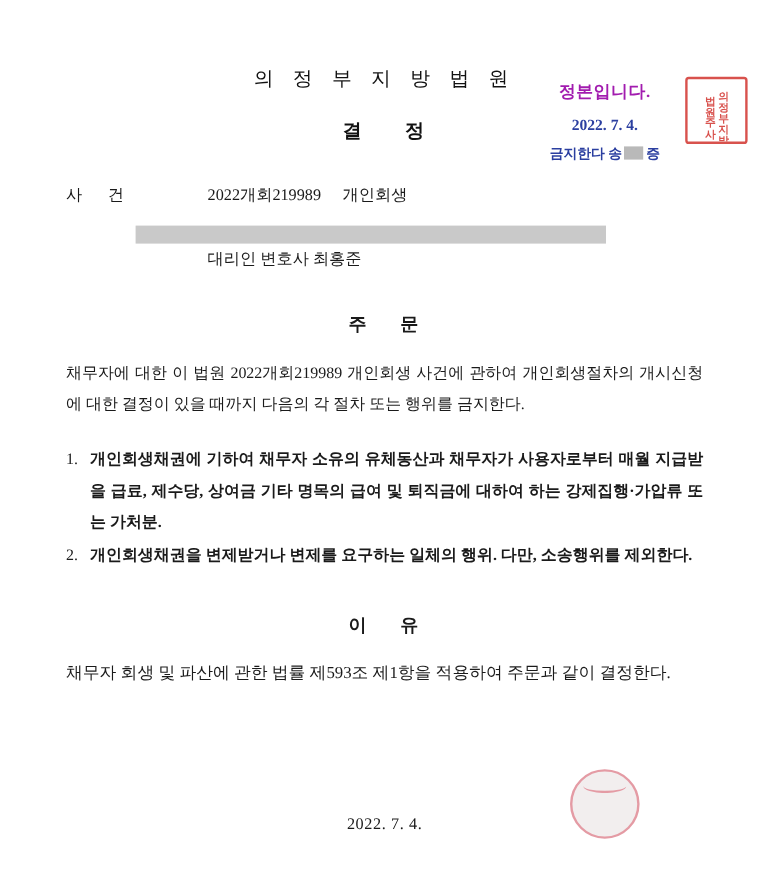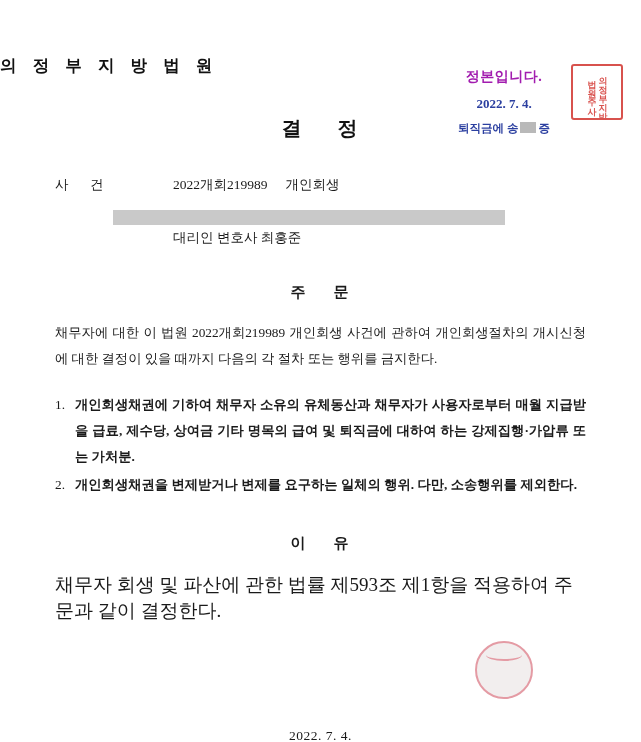--- a/index.html
+++ b/index.html
@@ -17,34 +17,34 @@
   }
   .page {
     position: relative;
     width: 641px;
     height: 742px;
     box-sizing: border-box;
   }
 
   
   .court-title {
-    text-align: left;
+    text-align: center;
     font-size: 16.5px;
-    font-weight: bold;
+    font-weight: normal;
     letter-spacing: 6px;
     margin: 0;
     padding-top: 55px;
     color: #111;
   }
   .doc-type {
     text-align: center;
-    font-size: 20px;
+    font-size: 16px;
     font-weight: bold;
     letter-spacing: 2px;
-    margin: 16px;
+    margin: 0;
     padding-top: 22px;
     color: #111;
   }
   .doc-type .gap {
     display: inline-block;
     width: 34px;
   }
 
   
   .cert-block {
@@ -197,21 +197,21 @@
   }
   ol.items .txt {
     flex: 1;
     text-align: justify;
     font-weight: bold;
   }
 
   
   .reason-text {
     padding: 0 55px;
-    font-size: 19px;
+    font-size: 14px;
     line-height: 26px;
   }
 
   
   .date-line {
     text-align: center;
     font-size: 13.5px;
     margin-top: 104px;
     letter-spacing: 0.5px;
   }
@@ -245,21 +245,21 @@
   <h1 class="court-title">의 정 부 지 방 법 원</h1>
 
   <div class="doc-type">
     <span>결</span><span class="gap"></span><span>정</span>
   </div>
 
   <div class="cert-block">
     <div class="cert-line1">정본입니다.</div>
     <div class="cert-line2">2022. 7. 4.</div>
     <div class="cert-line3">
-      <span>퇴직금에 송</span><span class="redact-inline"></span><span>증</span>
+      <span>금지한다 송</span><span class="redact-inline"></span><span>증</span>
     </div>
     <div class="seal-red">의정부지방법원주사</div>
   </div>
 
   <div class="fields">
     <div class="field-row">
       <div class="field-label">사          건</div>
       <div class="field-value">
         <span class="case-no">2022개회219989</span><span>개인회생</span>
       </div>

